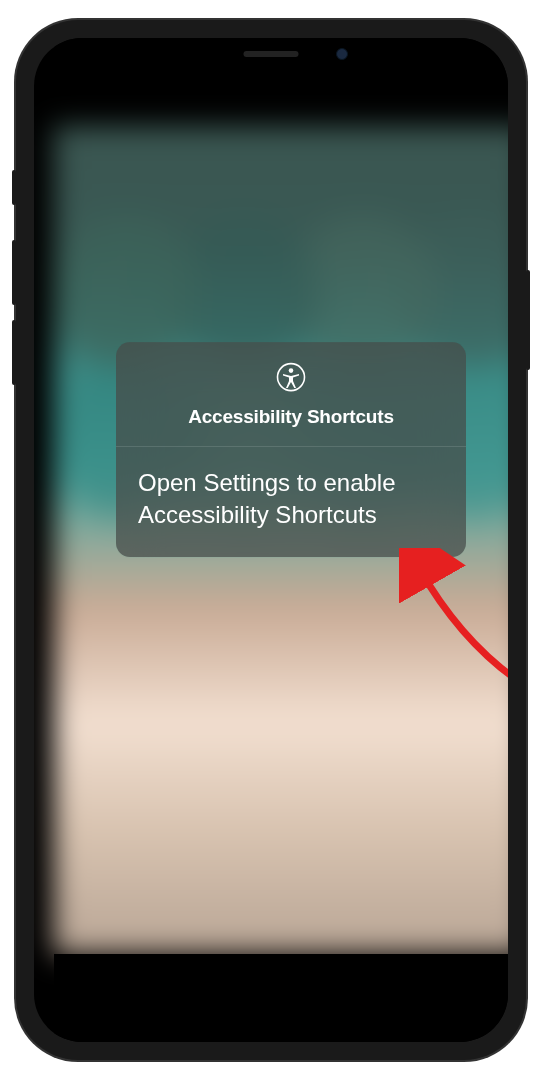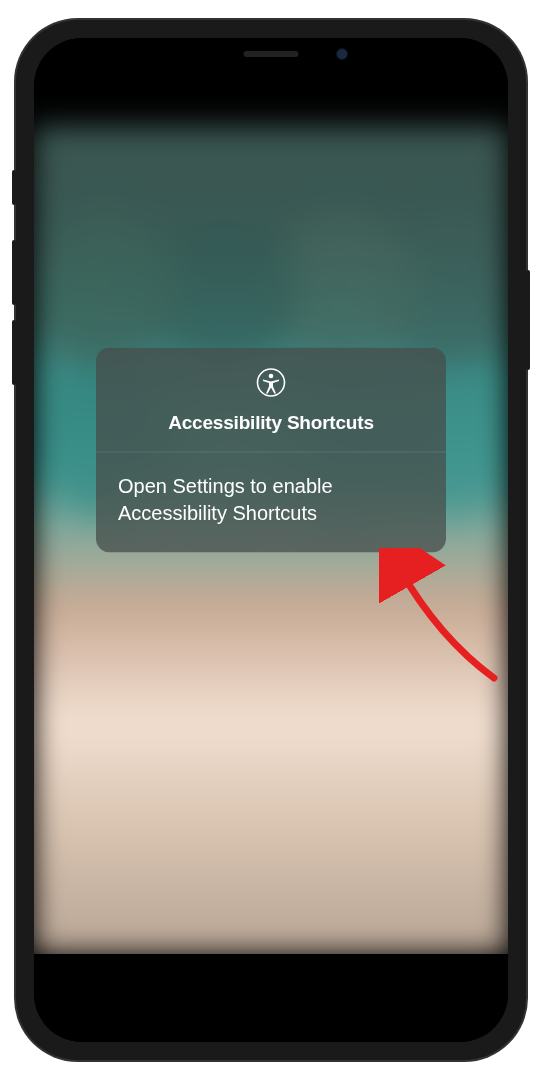--- a/index.html
+++ b/index.html
@@ -81,20 +81,21 @@
       background: #1a2940;
       border-radius: 50%;
       border: 1px solid #0a1520;
     }
     
     
     .screen {
       width: 100%;
       height: 100%;
       position: relative;
+      margin-left: 20px;
     }
     
     .black-bar-top {
       width: 100%;
       height: 88px;
       background: #000;
     }
     .black-bar-bottom {
       position: absolute;
       bottom: 0;
@@ -160,21 +161,21 @@
       font-weight: 600;
       letter-spacing: -0.2px;
     }
     
     .modal-body {
       padding: 20px 22px 26px;
     }
     
     .modal-text {
       color: #ffffff;
-      font-size: 20px;
+      font-size: 24px;
       line-height: 1.35;
       font-weight: 400;
       text-align: left;
     }
     
     
     .annotation-arrow {
       position: absolute;
       top: 510px;
       left: 345px;

